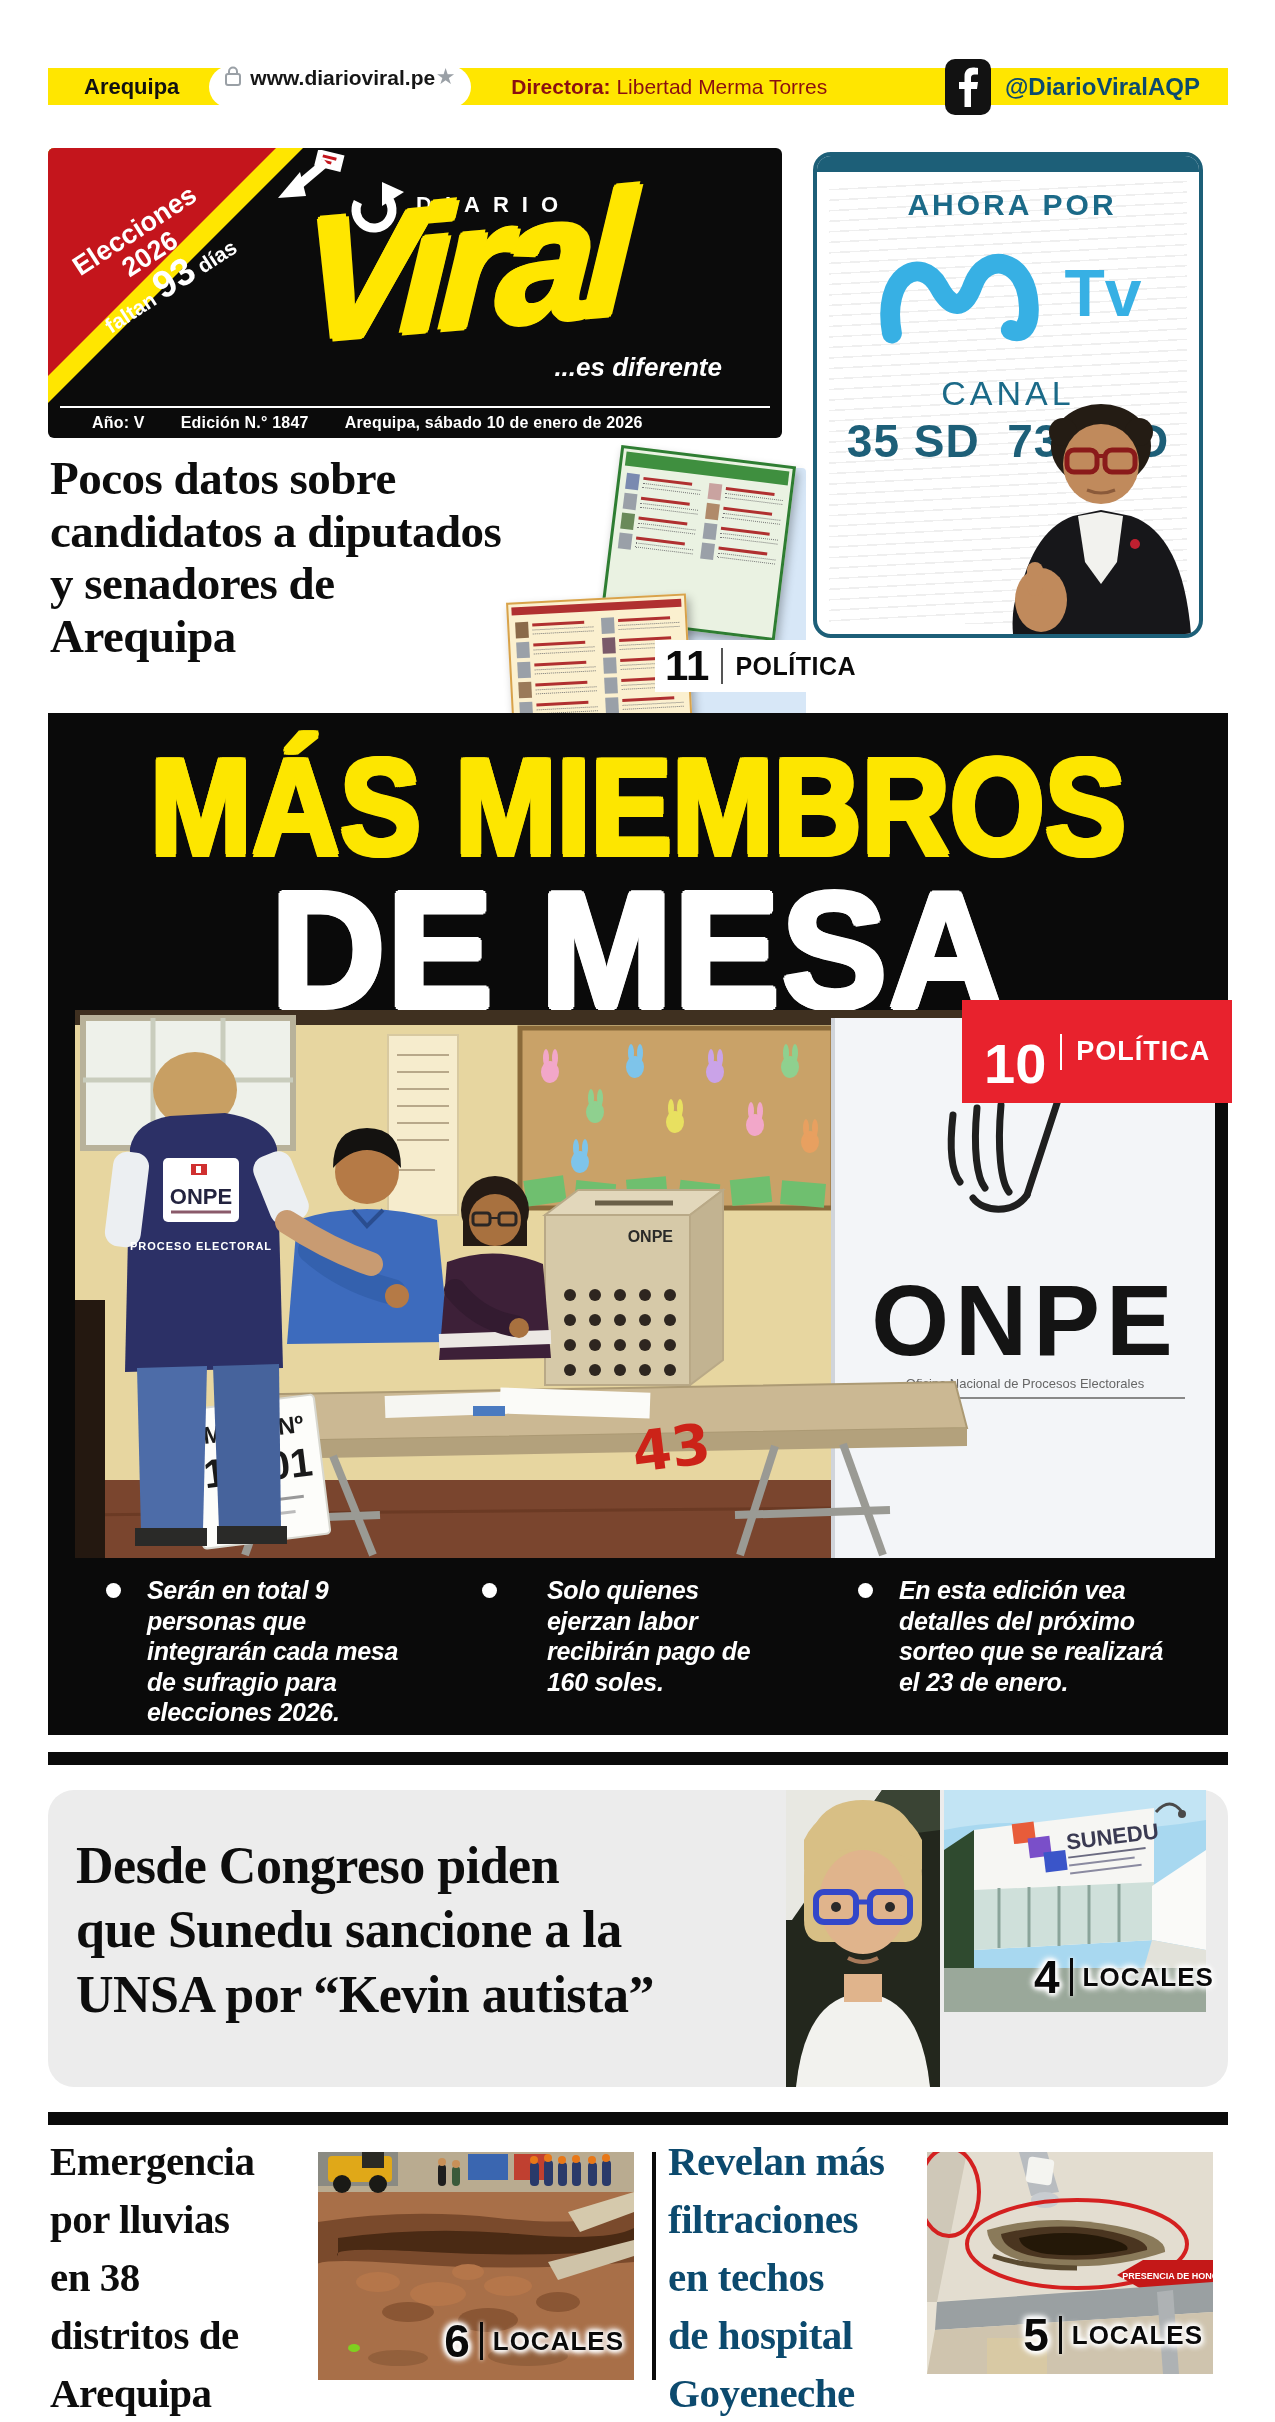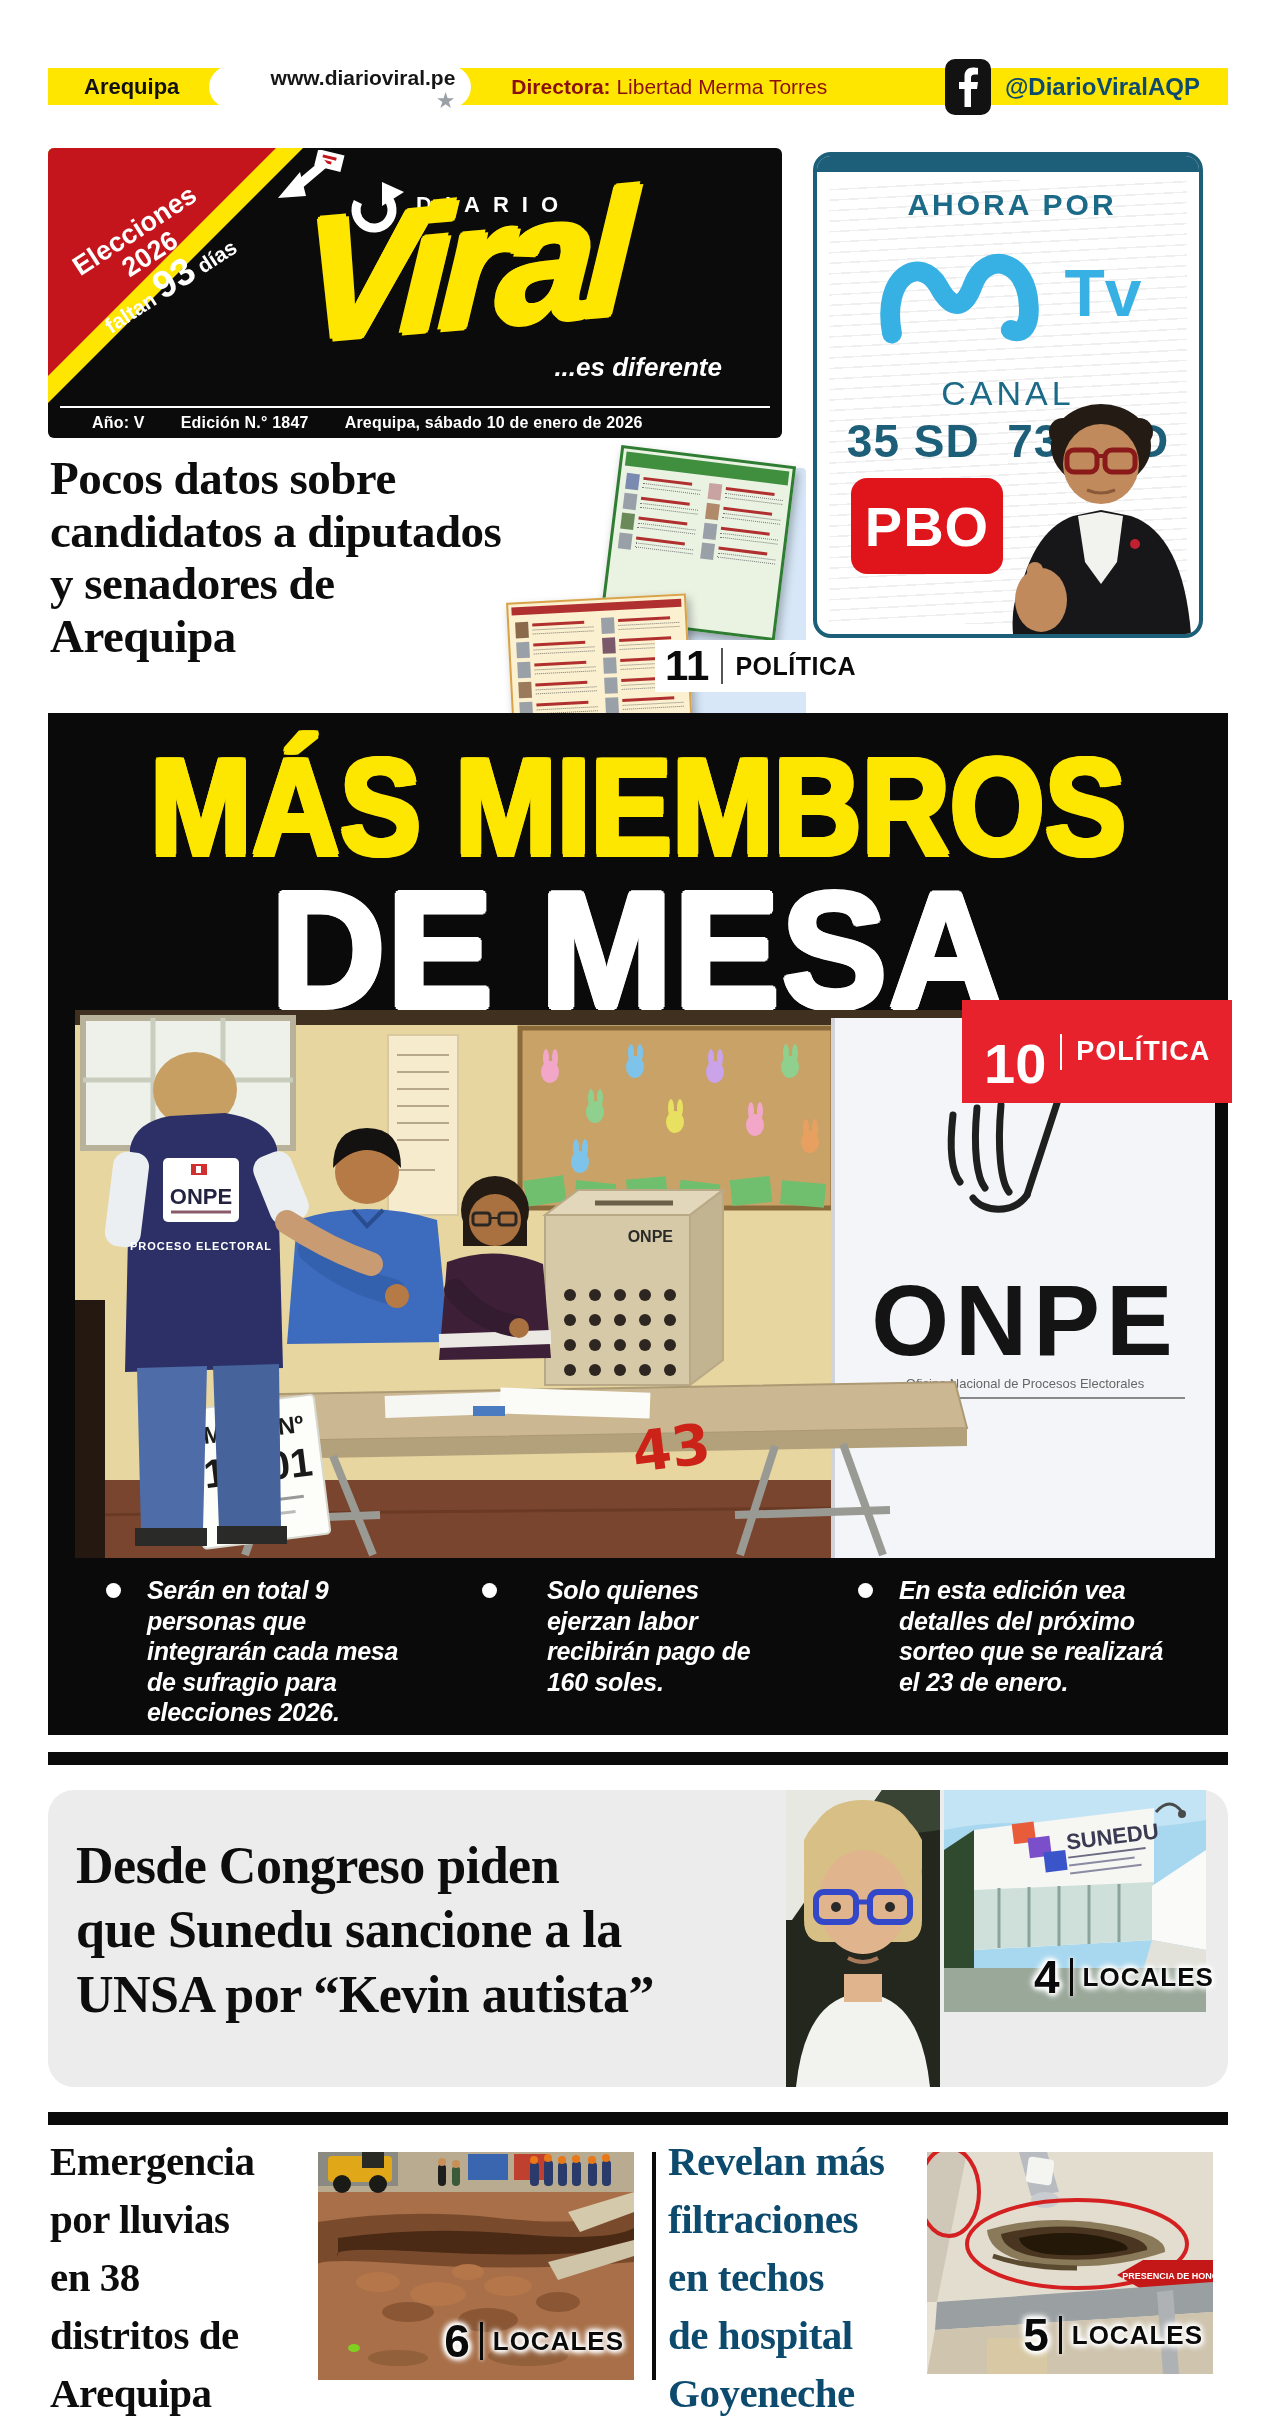--- a/index.html
+++ b/index.html
@@ -6,21 +6,21 @@
   .page{position:relative;width:1275px;height:2422px;background:#ffffff;overflow:hidden;
         font-family:"Liberation Sans","DejaVu Sans",sans-serif;}
   .abs{position:absolute;}
   .serif{font-family:"Liberation Serif","DejaVu Serif",serif;}
 
   
   .topbar{position:absolute;left:48px;top:68px;width:1180px;height:37px;background:#ffe600;
           display:flex;align-items:center;overflow:visible;}
   .tb-region{margin-left:36px;font-weight:700;font-size:22px;color:#111;}
   .tb-pill{margin-left:30px;width:262px;height:42px;background:#fff;border-radius:22px;
-           display:flex;align-items:flex-end;padding:0 16px;box-sizing:border-box;flex-direction:column;}
+           display:flex;align-items:flex-start;padding:0 16px;box-sizing:border-box;}
   .tb-url{font-size:21px;color:#161616;font-weight:600;margin-left:9px;}
   .tb-star{margin-left:auto;color:#9aa0a6;font-size:22px;line-height:1;}
   .tb-dir{margin-left:40px;font-size:21px;color:#8a1010;white-space:nowrap;}
   .tb-dir b{font-weight:800;}
   .tb-fb{margin-left:auto;width:46px;height:56px;background:#121212;border-radius:10px;
          display:flex;align-items:center;justify-content:center;}
   .tb-handle{margin-left:14px;margin-right:28px;font-weight:800;font-size:24px;color:#0c4a6e;}
 
   
   .masthead{position:absolute;left:48px;top:148px;width:734px;height:290px;background:#0b0b0b;
@@ -198,23 +198,20 @@
     <div class="tv-topbar"></div>
     <div class="tv-now">AHORA POR</div>
     <div class="tv-logo">
       <svg width="180" height="120" viewBox="0 0 200 130">
         <path d="M 20 110 C 8 45, 52 22, 72 58 C 86 84, 100 84, 110 56 C 124 18, 170 26, 172 80 C 173 100, 166 112, 152 106" fill="none" stroke="#37b0e4" stroke-width="22" stroke-linecap="round"></path>
       </svg>
       <span class="tv-tv">Tv</span>
     </div>
     <div class="tv-canal">CANAL</div>
     <div class="tv-ch"><span>35 SD</span>&nbsp;&nbsp;<span>735 HD</span></div>
-    <div class="tv-pbo">
-        <span>PBO</span>
-      </div>
     <svg class="tv-man" width="212" height="240" viewBox="0 0 212 240">
       <ellipse cx="118" cy="52" rx="50" ry="42" fill="#241c14"></ellipse>
       <circle cx="80" cy="38" r="14" fill="#241c14"></circle>
         <circle cx="156" cy="38" r="14" fill="#241c14"></circle>
       <ellipse cx="118" cy="70" rx="38" ry="40" fill="#c08a5c"></ellipse>
       <rect x="84" y="56" width="30" height="22" rx="7" fill="none" stroke="#8a1a1a" stroke-width="5"></rect>
       <rect x="122" y="56" width="30" height="22" rx="7" fill="none" stroke="#8a1a1a" stroke-width="5"></rect>
       <line x1="114" y1="62" x2="122" y2="62" stroke="#8a1a1a" stroke-width="4"></line>
       <path d="M104 96 Q118 102 132 96" stroke="#8a5a3a" stroke-width="3" fill="none"></path>
       <path d="M30 240 Q40 140 90 122 L118 116 L148 122 Q200 140 208 240 Z" fill="#17171a"></path>

